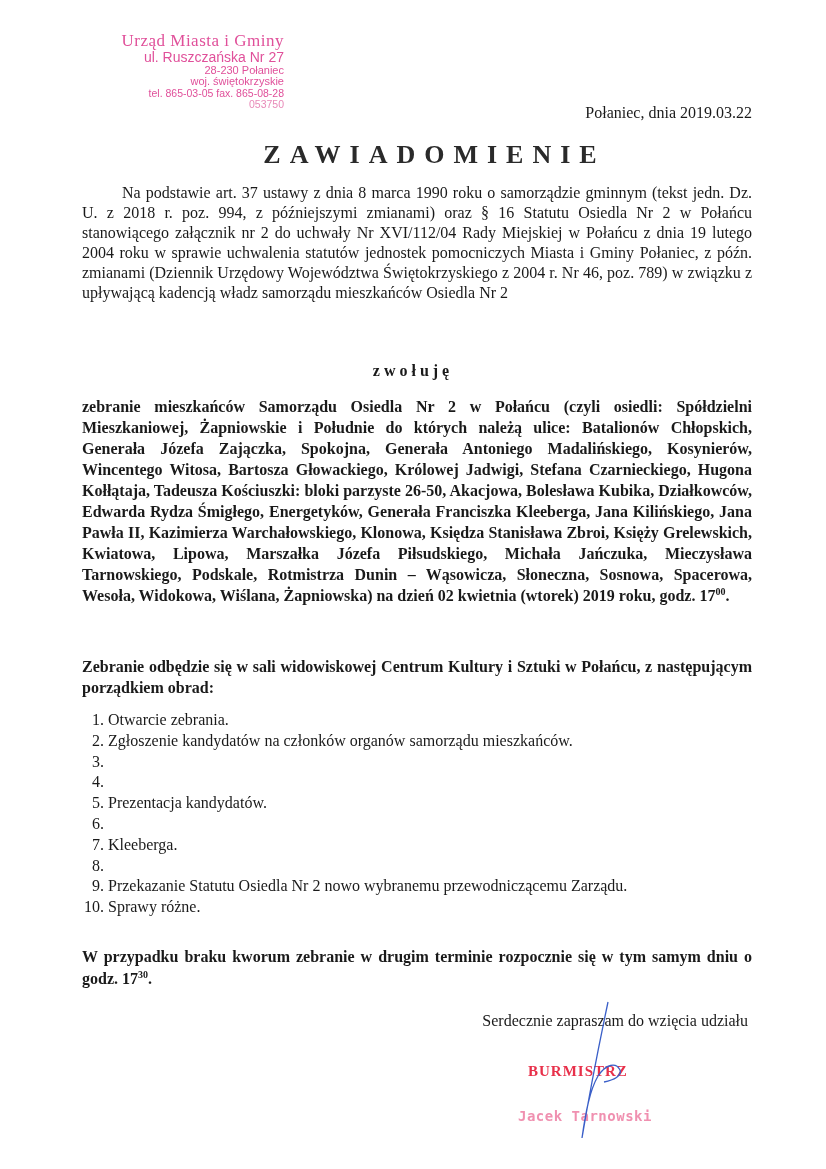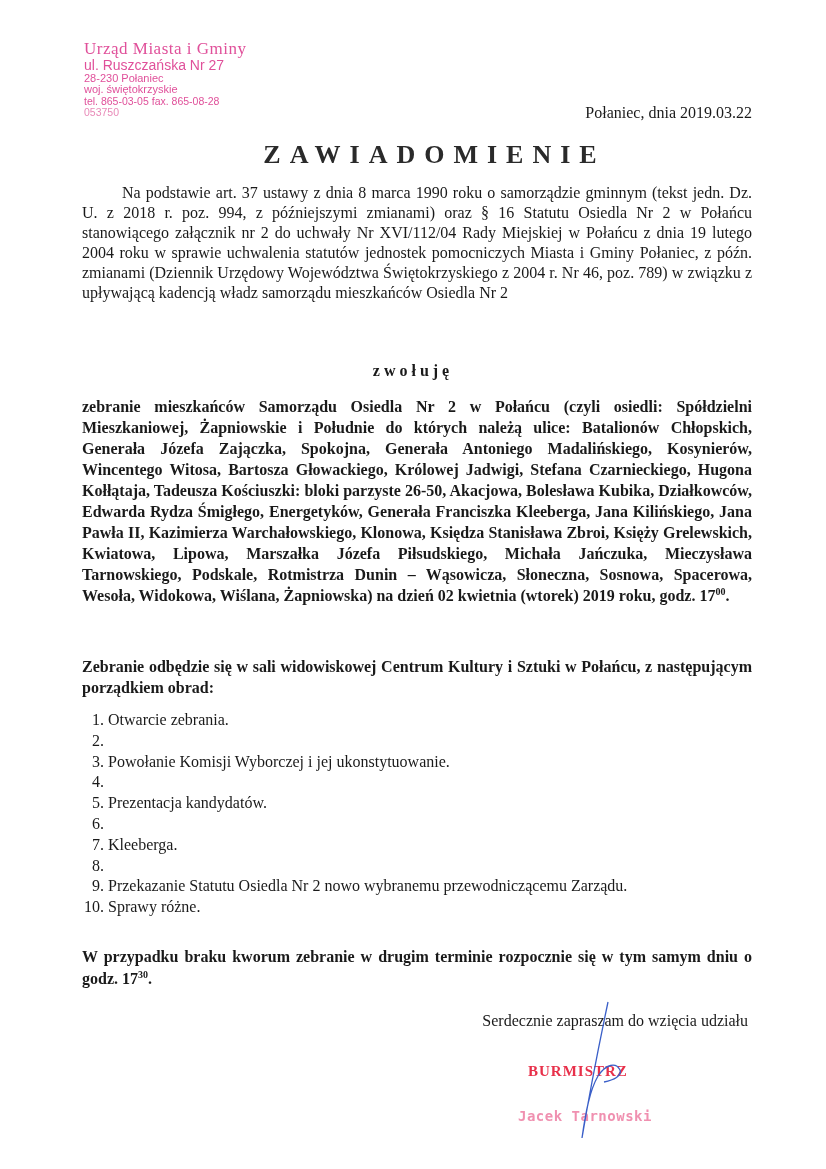--- a/index.html
+++ b/index.html
@@ -1,18 +1,18 @@
 <!DOCTYPE html>
 <html><head>
 <meta charset="utf-8">
 <style>
   html, body { margin: 0; padding: 0; background: #ffffff; }
   body { width: 826px; height: 1169px; position: relative; overflow: hidden;
          font-family: "Liberation Serif", "DejaVu Serif", serif; color: #1a1a1a; }
-  .stamp { position: absolute; left: 84px; top: 40px; width: 200px; text-align: left;
+  .stamp { position: absolute; left: 84px; top: 32px; width: 200px; text-align: right;
            color: #e0509a; line-height: 1.05; }
   .stamp .s1 { font-family: "Liberation Serif", serif; font-size: 17px; letter-spacing: 0.5px; }
   .stamp .s2 { font-family: "Liberation Sans", sans-serif; font-size: 14px; }
   .stamp .s3 { font-family: "Liberation Sans", sans-serif; font-size: 11px; }
   .stamp .s4 { font-family: "Liberation Sans", sans-serif; font-size: 11px; }
   .stamp .s5 { font-family: "Liberation Sans", sans-serif; font-size: 10.5px; }
   .stamp .s6 { font-family: "Liberation Sans", sans-serif; font-size: 10.5px; color: #e88ab8; }
   .date { position: absolute; right: 74px; top: 104px; font-size: 16px; }
   .title { position: absolute; left: 0; right: 0; top: 140px; text-align: center;
            font-size: 26px; font-weight: bold; letter-spacing: 9px; color: #2a2a2a; margin-left: 43px; }
@@ -60,24 +60,24 @@
 
 <div class="para venue">Zebranie odbędzie się w sali widowiskowej Centrum Kultury i Sztuki w Połańcu, z następującym porządkiem obrad:</div>
 
 <ol class="agenda">
   <li>
       <span class="num">1.</span>
       <span>Otwarcie zebrania.</span>
     </li>
   <li>
       <span class="num">2.</span>
+      <span>Zgłoszenie kandydatów na członków organów samorządu mieszkańców.</span>
     </li>
   <li>
       <span class="num">3.</span>
-      <span>Powołanie Komisji Wyborczej i jej ukonstytuowanie.</span>
     </li>
   <li>
       <span class="num">4.</span>
     </li>
   <li>
       <span class="num">5.</span>
       <span>Prezentacja kandydatów.</span>
     </li>
   <li>
       <span class="num">6.</span>

